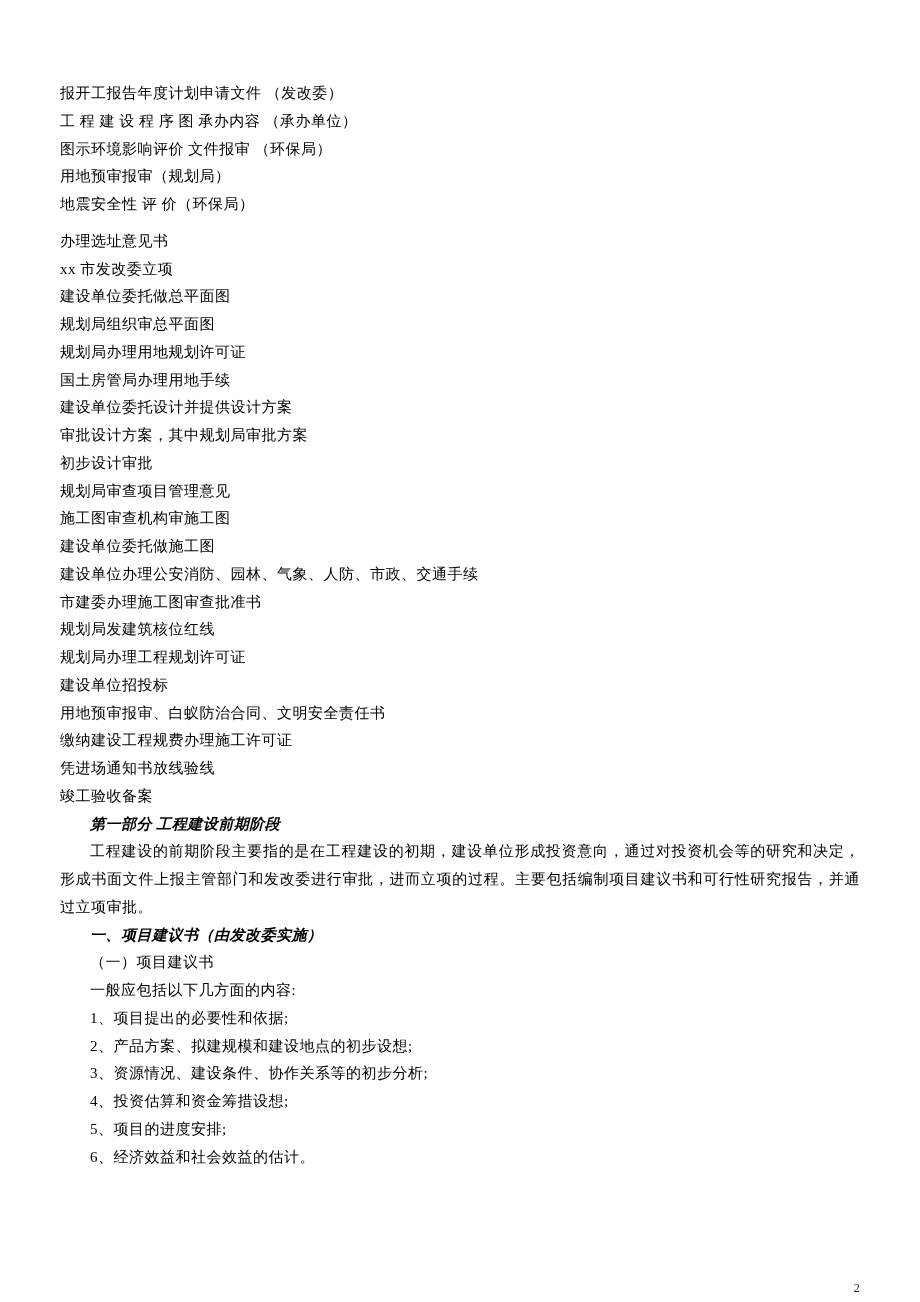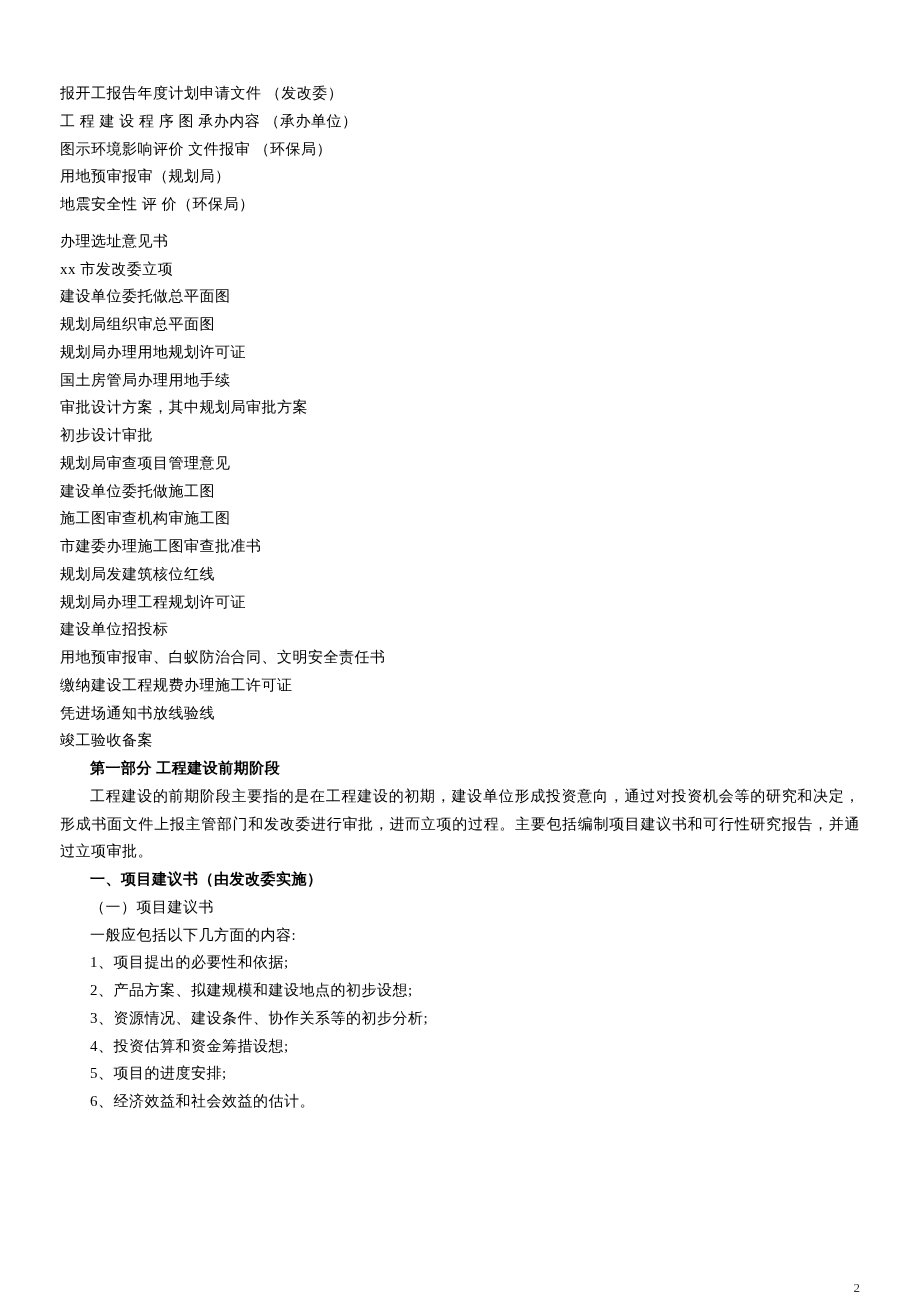--- a/index.html
+++ b/index.html
@@ -19,20 +19,21 @@
   }
   .line {
     letter-spacing: 0.5px;
   }
   .red-head {
     color: #c00000;
     font-weight: bold;
   }
   .bold {
     font-weight: bold;
+    font-style: italic;
   }
   .indent1 {
     text-indent: 2em;
   }
   .page-num {
     position: absolute;
     right: 60px;
     bottom: 20px;
     font-size: 13px;
     color: #333;
@@ -54,25 +55,27 @@
   <div class="line" style="height:0.6em;"></div>
 
 
   <div>
     <div class="line">办理选址意见书</div>
     <div class="line">xx 市发改委立项</div>
     <div class="line">建设单位委托做总平面图</div>
     <div class="line">规划局组织审总平面图</div>
     <div class="line">规划局办理用地规划许可证</div>
     <div class="line">国土房管局办理用地手续</div>
+    <div class="line">建设单位委托设计并提供设计方案</div>
     <div class="line">审批设计方案，其中规划局审批方案</div>
     <div class="line">初步设计审批</div>
     <div class="line">规划局审查项目管理意见</div>
+    <div class="line">施工图审查机构审施工图</div>
     <div class="line">建设单位委托做施工图</div>
-    <div class="line">施工图审查机构审施工图</div>
+    <div class="line">建设单位办理公安消防、园林、气象、人防、市政、交通手续</div>
     <div class="line">市建委办理施工图审查批准书</div>
     <div class="line">规划局发建筑核位红线</div>
     <div class="line">规划局办理工程规划许可证</div>
     <div class="line">建设单位招投标</div>
     <div class="line">用地预审报审、白蚁防治合同、文明安全责任书</div>
     <div class="line">缴纳建设工程规费办理施工许可证</div>
     <div class="line">凭进场通知书放线验线</div>
     <div class="line">竣工验收备案</div>
   </div>
 

